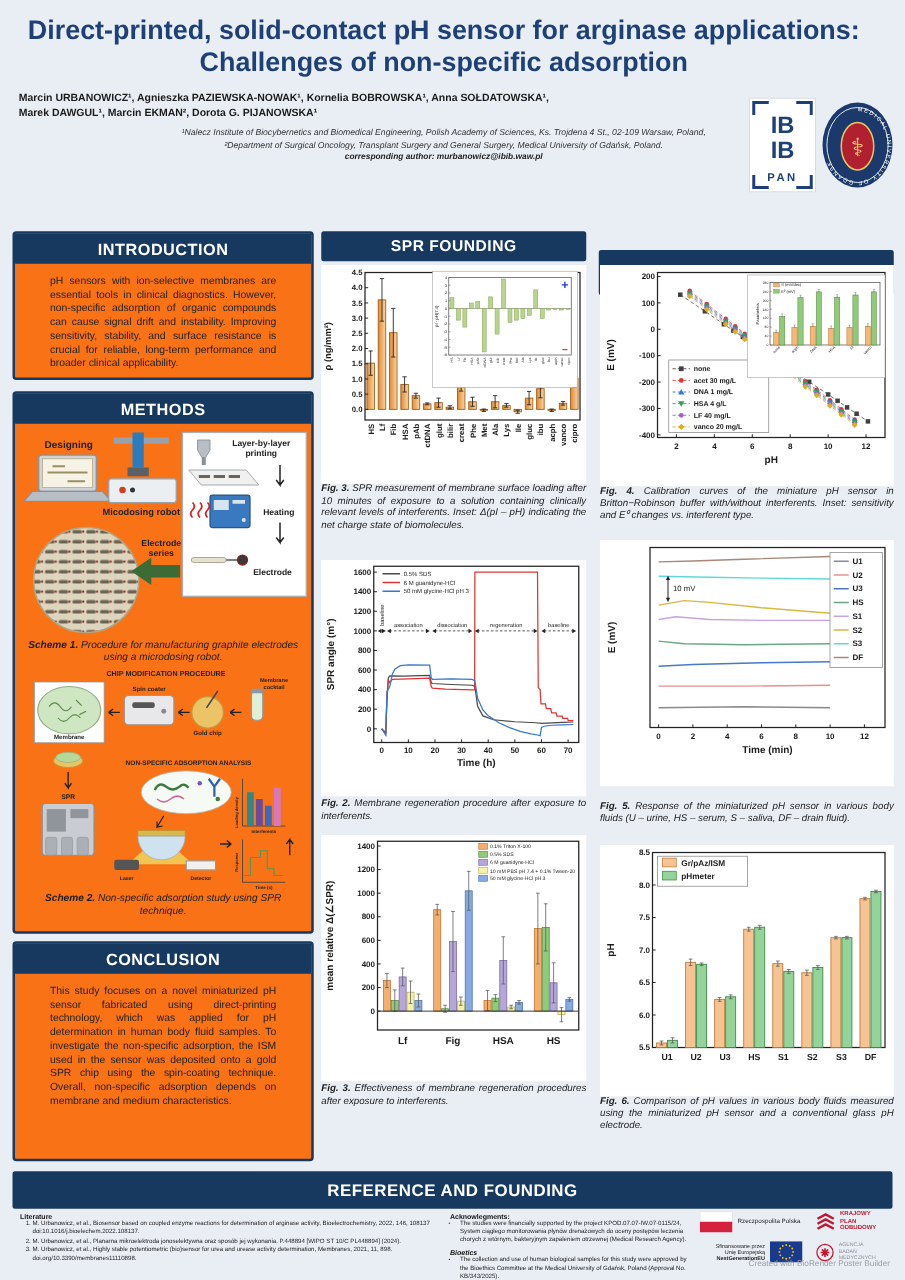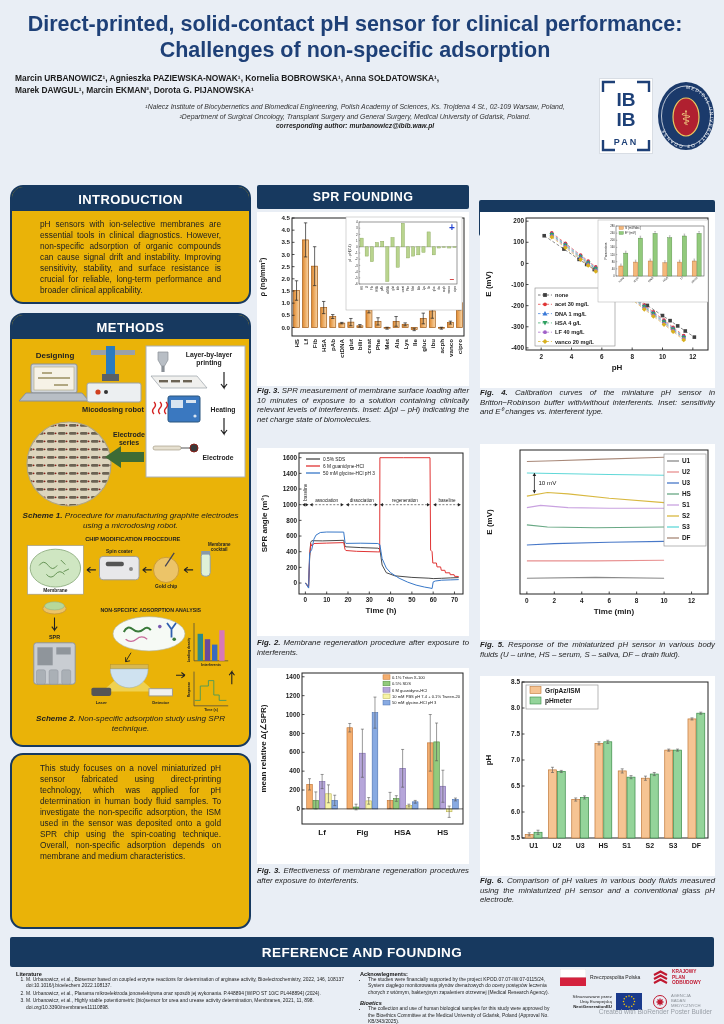--- a/index.html
+++ b/index.html
@@ -1,20 +1,20 @@
 <!DOCTYPE html>
 <html><head>
 <meta charset="utf-8">
 <style>
 *{margin:0;padding:0;box-sizing:border-box}
 html,body{width:724px;height:1024px}
 body{font-family:"Liberation Sans",sans-serif;background:#e9eef5;position:relative;overflow:hidden}
 .abs{position:absolute}
 .navbar{background:#17395f;color:#fff;font-weight:bold;display:flex;align-items:center;justify-content:center;letter-spacing:.4px;border-radius:2px}
-.card{background:#eab308;border:2.5px solid #17395f;border-radius:13px;overflow:hidden}
+.card{background:#f97316;border:2.5px solid #17395f;border-radius:3px;overflow:hidden}
 .card .navbar{border-radius:0;height:24px;font-size:13px}
 .bodytext{font-size:8.3px;line-height:1.32;text-align:justify;color:#222;padding:8px 28px}
 .cap{font-size:7.8px;font-style:italic;line-height:1.25;text-align:justify;color:#1d1d1d}
 .cap b{font-style:italic}
 .scap{text-align:center;font-style:italic;font-size:8.1px;line-height:1.2;color:#1d1d1d;padding:1px 6px}
 .scap b{font-style:italic}
 .chart{background:#fff}
 h1{font-size:21.5px;line-height:1.2;color:#1e4077;text-align:center;font-weight:bold}
 .authors{font-size:8.4px;font-weight:bold;color:#1b1b1b;line-height:1.5}
 .affil{font-size:6.9px;font-style:italic;color:#333;text-align:center;line-height:1.45}
@@ -27,21 +27,21 @@
 .credit{font-size:6.6px;color:#9aa0a8}
 .logo-lab{font-size:5px;line-height:1.15;color:#222}
 .kpo-lab{font-size:4.8px;line-height:1.12;font-weight:bold;color:#c01830}
 .eu-lab{font-size:4.4px;line-height:1.15;color:#222;text-align:right}
 .abm-lab{font-size:4.2px;line-height:1.15;color:#8a9097}
 </style>
 </head>
 <body>
 
 <div class="abs" style="left:15px;top:12px;width:680px">
-  <h1><span>Direct-printed, solid-contact pH sensor for clinical  performance:</span><br><span>Challenges of non-specific adsorption</span></h1>
+  <h1><span>Direct-printed, solid-contact pH sensor for arginase  applications:</span><br><span>Challenges of non-specific adsorption</span></h1>
   <div class="authors" style="margin-top:8px">
     <span>Marcin URBANOWICZ¹, Agnieszka PAZIEWSKA-NOWAK¹, Kornelia BOBROWSKA¹,  Anna SOŁDATOWSKA¹,</span><br>
     <span>Marek DAWGUL¹, Marcin EKMAN², Dorota G. PIJANOWSKA¹</span>
   </div>
   <div class="affil" style="margin-top:5px">
     <span>¹Nalecz Institute of Biocybernetics and Biomedical Engineering, Polish Academy of Sciences, Ks. Trojdena 4 St., 02-109 Warsaw, Poland,</span><br>
     <span>²Department of Surgical Oncology, Transplant Surgery and General Surgery, Medical University of Gdańsk, Poland.</span>
   </div>
   <div class="corresp">corresponding author: murbanowicz@ibib.waw.pl</div>
 </div>
@@ -213,20 +213,21 @@
       <line x1="188" y1="192" x2="226" y2="192" stroke="#444" stroke-width="0.8"></line>
       <path d="M189 186 h6 v-16 h9 v-6 h6 v16 h6 v6 h8" stroke="#4a9a5a" stroke-width="1" fill="none"></path>
       <text x="184" y="174" text-anchor="middle" font-size="3.6" font-weight="bold" fill="#222" transform="rotate(-90 184 174)" font-family="Liberation Sans, sans-serif">Response</text>
       <text x="207" y="198" text-anchor="middle" font-size="4" font-weight="bold" fill="#222" font-family="Liberation Sans, sans-serif">Time (s)</text>
     </g>
   </svg>
   <div class="scap"><b>Scheme 2.</b> <span>Non-specific adsorption study using SPR technique.</span></div>
 </div>
 
 <div class="abs card" style="left:10px;top:753px;width:241px;height:176px">
+  <div class="navbar">CONCLUSION</div>
   <div class="bodytext">This study focuses on a novel miniaturized pH sensor fabricated using direct-printing technology, which was applied for pH determination in human body fluid samples. To investigate the non-specific adsorption, the ISM used in the sensor was deposited onto a gold SPR chip using the spin-coating technique. Overall, non-specific adsorption depends on membrane and medium characteristics.</div>
 </div>
 
 <div class="abs navbar" style="left:257px;top:185px;width:212px;height:24px;font-size:12.5px">SPR FOUNDING</div>
 <div class="abs chart" style="left:257px;top:212px"><svg width="212" height="170" viewBox="0 0 212 170">
       <rect x="0" y="0" width="212" height="170" fill="#fff"></rect>
       <defs>
         <linearGradient id="go" x1="0" y1="0" x2="1" y2="0">
           <stop offset="0" stop-color="#e08a30"></stop>
           <stop offset="1" stop-color="#f9d6a8"></stop>
@@ -819,21 +820,21 @@
       <line x1="218.26666666666665" y1="19.5" x2="219.86666666666667" y2="19.5" stroke="#777" stroke-width="0.4"></line>
       <line x1="218.26666666666665" y1="21.5" x2="219.86666666666667" y2="21.5" stroke="#777" stroke-width="0.4"></line>
       <text x="217.66666666666666" y="66" font-size="3" font-family="Liberation Sans, sans-serif" fill="#1a1a1a" text-anchor="end" font-weight="normal" transform="rotate(-45 217.66666666666666 66)">vanco</text>
       <text x="127" y="39" font-size="3.3" font-family="Liberation Sans, sans-serif" fill="#1a1a1a" text-anchor="middle" font-weight="normal" transform="rotate(-90 127 39)">Parameters</text>
       <rect x="139" y="14.5" width="4.5" height="3" fill="#f4b87a" stroke="#c07030" stroke-width="0.3"></rect>
       <text x="145" y="17" font-size="3.2" font-family="Liberation Sans, sans-serif" fill="#1a1a1a" text-anchor="start" font-weight="normal">S (mV/dec)</text>
       <rect x="139" y="19.5" width="4.5" height="3" fill="#92ca7c" stroke="#4e8a3c" stroke-width="0.3"></rect>
       <text x="145" y="22" font-size="3.2" font-family="Liberation Sans, sans-serif" fill="#1a1a1a" text-anchor="start" font-weight="normal">E⁰ (mV)</text>
     </svg></div>
 <div class="abs cap" style="left:480px;top:388px;width:235px"><b>Fig. 4.</b> <span>Calibration curves of the miniature pH sensor in Britton−Robinson buffer with/without interferents. Inset: sensitivity and E⁰ changes vs. interferent type.</span></div>
-<div class="abs chart" style="left:480px;top:444px"><svg width="235" height="192" viewBox="0 0 235 192">
+<div class="abs chart" style="left:480px;top:432px"><svg width="235" height="192" viewBox="0 0 235 192">
       <rect x="0" y="0" width="235" height="192" fill="#fff"></rect>
       <rect x="40" y="6" width="188" height="144" fill="none" stroke="#222" stroke-width="1"></rect>
       <line x1="46.86131386861314" y1="147.5" x2="46.86131386861314" y2="150" stroke="#222" stroke-width="0.8"></line>
       <text x="46.86131386861314" y="159" font-size="6.4" font-family="Liberation Sans, sans-serif" fill="#1a1a1a" text-anchor="middle" font-weight="bold">0</text>
       <line x1="74.30656934306569" y1="147.5" x2="74.30656934306569" y2="150" stroke="#222" stroke-width="0.8"></line>
       <text x="74.30656934306569" y="159" font-size="6.4" font-family="Liberation Sans, sans-serif" fill="#1a1a1a" text-anchor="middle" font-weight="bold">2</text>
       <line x1="101.75182481751825" y1="147.5" x2="101.75182481751825" y2="150" stroke="#222" stroke-width="0.8"></line>
       <text x="101.75182481751825" y="159" font-size="6.4" font-family="Liberation Sans, sans-serif" fill="#1a1a1a" text-anchor="middle" font-weight="bold">4</text>
       <line x1="129.1970802919708" y1="147.5" x2="129.1970802919708" y2="150" stroke="#222" stroke-width="0.8"></line>
       <text x="129.1970802919708" y="159" font-size="6.4" font-family="Liberation Sans, sans-serif" fill="#1a1a1a" text-anchor="middle" font-weight="bold">6</text>

